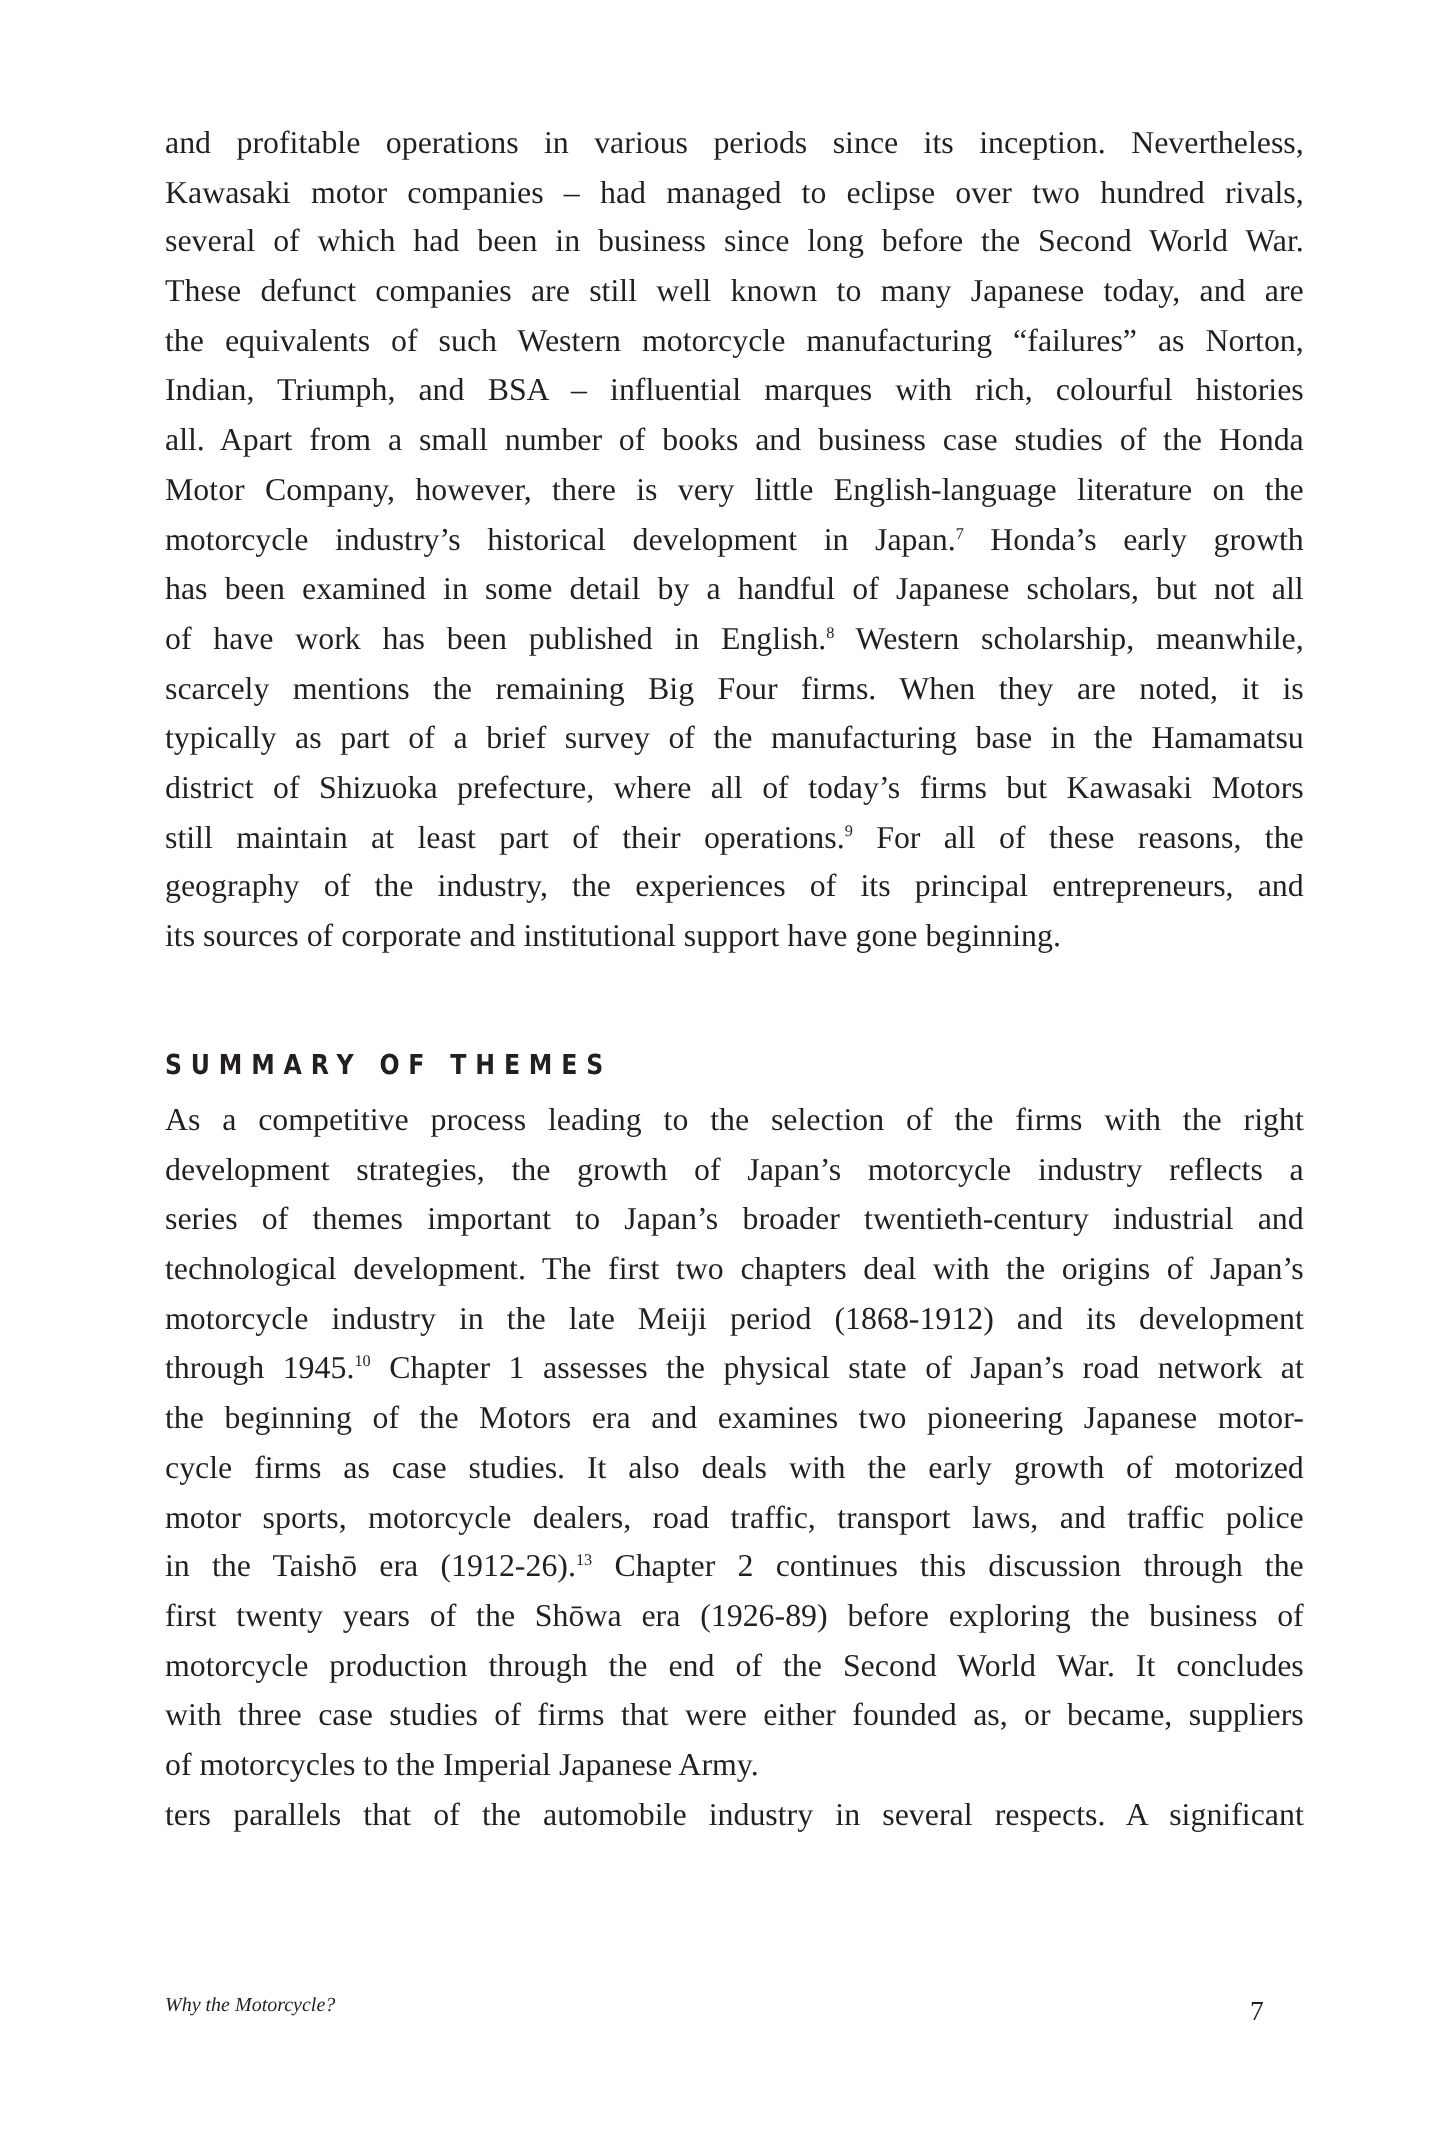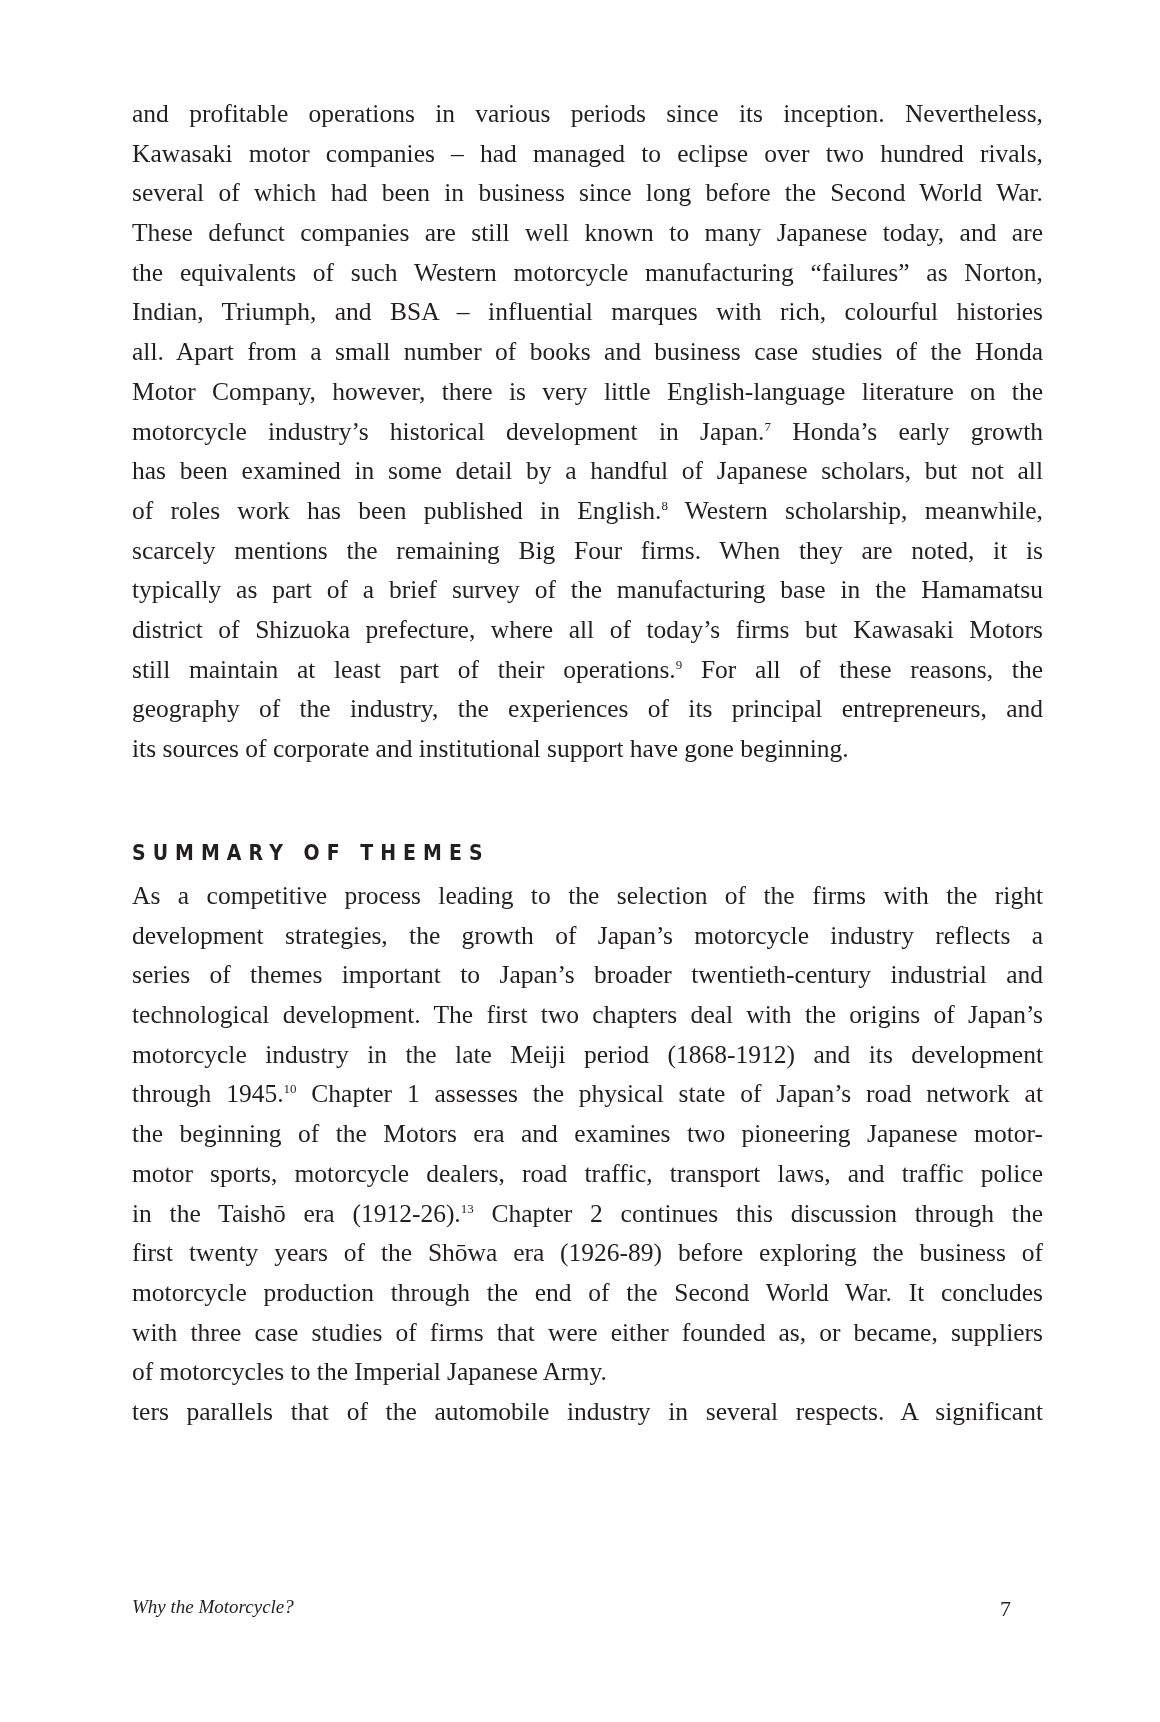--- a/index.html
+++ b/index.html
@@ -21,21 +21,21 @@
     position: absolute; left: 132px; top: 840px;
     font-family: "DejaVu Sans", "Liberation Sans", sans-serif;
     font-weight: bold; font-size: 22px; letter-spacing: 8.2px; color: #231f20;
     transform: scaleX(0.86); transform-origin: left center;
   }
   #block2 { top: 876px; }
   sup { font-size: 13px; vertical-align: 9px; line-height: 0; }
   #footer-title {
     position: absolute; left: 132px; top: 1596px;
     font-family: "Liberation Serif", "DejaVu Serif", serif; font-style: italic;
-    font-size: 19px; color: #231f20;
+    font-size: 16px; color: #231f20;
   }
   #page-number {
     position: absolute; left: 1000px; top: 1596px;
     font-family: "Liberation Serif", "DejaVu Serif", serif;
     font-size: 22px; color: #231f20;
   }
 </style>
 </head>
 <body>
 
@@ -45,39 +45,40 @@
     <span class="line">and profitable operations in various periods since its inception. Nevertheless,</span>
     <span class="line">Kawasaki motor companies – had managed to eclipse over two hundred rivals,</span>
     <span class="line">several of which had been in business since long before the Second World War.</span>
     <span class="line">These defunct companies are still well known to many Japanese today, and are</span>
     <span class="line">the equivalents of such Western motorcycle manufacturing “failures” as Norton,</span>
     <span class="line">Indian, Triumph, and BSA – influential marques with rich, colourful histories</span>
     <span class="line">all. Apart from a small number of books and business case studies of the Honda</span>
     <span class="line">Motor Company, however, there is very little English-language literature on the</span>
     <span class="line"><span>motorcycle industry’s historical development in Japan.</span><sup>7</sup><span> Honda’s early growth</span></span>
     <span class="line">has been examined in some detail by a handful of Japanese scholars, but not all</span>
-    <span class="line"><span>of roles work has been published in English.</span><sup>8</sup><span> Western scholarship, meanwhile,</span></span>
+    <span class="line"><span>of have work has been published in English.</span><sup>8</sup><span> Western scholarship, meanwhile,</span></span>
     <span class="line">scarcely mentions the remaining Big Four firms. When they are noted, it is</span>
     <span class="line">typically as part of a brief survey of the manufacturing base in the Hamamatsu</span>
     <span class="line">district of Shizuoka prefecture, where all of today’s firms but Kawasaki Motors</span>
     <span class="line"><span>still maintain at least part of their operations.</span><sup>9</sup><span> For all of these reasons, the</span></span>
     <span class="line">geography of the industry, the experiences of its principal entrepreneurs, and</span>
     <span class="line last">its sources of corporate and institutional support have gone beginning.</span>
   </div>
 
   <div id="heading">SUMMARY OF THEMES</div>
 
   <div class="text-block" id="block2">
     <span class="line">As a competitive process leading to the selection of the firms with the right</span>
     <span class="line">development strategies, the growth of Japan’s motorcycle industry reflects a</span>
     <span class="line">series of themes important to Japan’s broader twentieth-century industrial and</span>
     <span class="line">technological development. The first two chapters deal with the origins of Japan’s</span>
     <span class="line">motorcycle industry in the late Meiji period (1868-1912) and its development</span>
     <span class="line"><span>through 1945.</span><sup>10</sup><span> Chapter 1 assesses the physical state of Japan’s road network at</span></span>
     <span class="line">the beginning of the Motors era and examines two pioneering Japanese motor-</span>
+    <span class="line">cycle firms as case studies. It also deals with the early growth of motorized</span>
     <span class="line">motor sports, motorcycle dealers, road traffic, transport laws, and traffic police</span>
     <span class="line"><span>in the Taishō era (1912-26).</span><sup>13</sup><span> Chapter 2 continues this discussion through the</span></span>
     <span class="line">first twenty years of the Shōwa era (1926-89) before exploring the business of</span>
     <span class="line">motorcycle production through the end of the Second World War. It concludes</span>
     <span class="line">with three case studies of firms that were either founded as, or became, suppliers</span>
     <span class="line last">of motorcycles to the Imperial Japanese Army.</span>
     <span class="line">ters parallels that of the automobile industry in several respects. A significant</span>
   </div>
 
   <div id="footer-title">Why the Motorcycle?</div>

